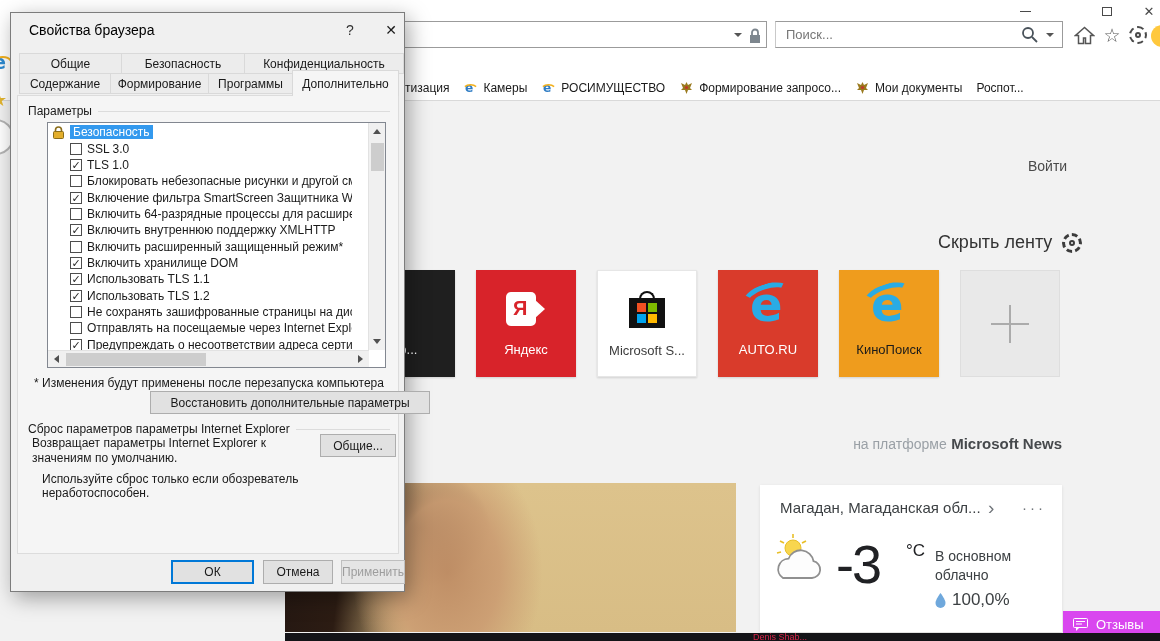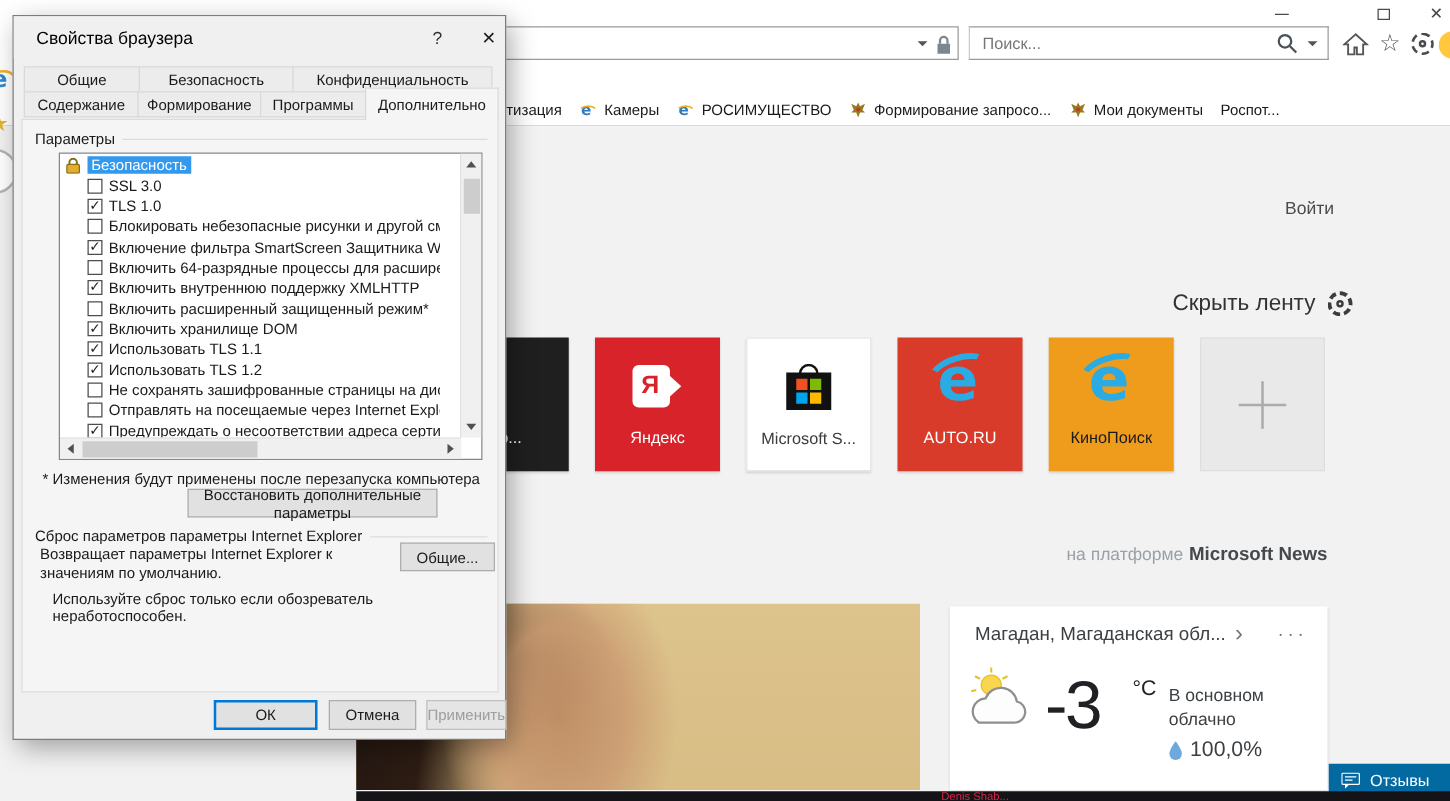--- a/index.html
+++ b/index.html
@@ -64,21 +64,21 @@
       linear-gradient(#ddc38c, #d8bd85); }
   .wcard { position:absolute; left:760px; top:384px; width:302px; height:147px; background:#fff; box-shadow:0 1px 3px rgba(0,0,0,.1); }
   .wc-head { position:absolute; left:20px; top:13px; width:266px; display:flex; align-items:center; }
   .wc-loc { font-size:15px; color:#3c4043; white-space:nowrap; overflow:hidden; max-width:200px; }
   .wc-chev { font-size:19px; color:#70757a; margin-left:8px; cursor:pointer; line-height:1; }
   .wc-dots { margin-left:auto; color:#70757a; font-size:15px; letter-spacing:3px; cursor:pointer; }
   .wc-temp { position:absolute; left:76px; top:48px; font-size:54px; font-weight:300; color:#202124; letter-spacing:-2px; }
   .wc-unit { position:absolute; left:146px; top:56px; font-size:17px; color:#202124; }
   .wc-cond { position:absolute; left:175px; top:62px; width:115px; font-size:14px; color:#3c4043; line-height:19px; }
   .wc-precip { position:absolute; left:175px; top:105px; display:flex; align-items:center; gap:6px; font-size:17px; color:#3c4043; }
-  .feedback { position:absolute; left:1063px; top:510px; width:97px; height:26px; background:#0369a1; color:#fff; display:flex; align-items:center; gap:8px; padding-left:10px; font-size:13px; cursor:pointer; }
+  .feedback { position:absolute; left:1063px; top:510px; width:97px; height:26px; background:#d946ef; color:#fff; display:flex; align-items:center; gap:8px; padding-left:10px; font-size:13px; cursor:pointer; }
   .botstrip { position:absolute; left:285px; top:532px; width:875px; height:8px; background:#141418; overflow:hidden; }
   .botstrip .credit { position:absolute; left:468px; top:-1px; font-size:9px; color:#d6254a; }
   .peek-arc { position:absolute; left:-22px; top:18px; width:36px; height:36px; border:2px solid #b5b5b5; border-radius:50%; background:#fff; }
   .peek { position:absolute; }
 
   
   .dialog { position:absolute; left:10px; top:12px; width:395px; height:580px; background:#f0f0f0; border:1px solid #7c7c7c; box-shadow:4px 6px 20px rgba(0,0,0,.35); z-index:50; }
   .dlg-title { position:absolute; left:0; top:0; width:100%; height:34px; background:#f0f0f0; }
   .dlg-title .txt { position:absolute; left:18px; top:9px; font-size:14px; color:#000; }
   .dlg-help { position:absolute; left:326px; top:5px; width:26px; height:24px; text-align:center; line-height:24px; font-size:14px; color:#333; cursor:pointer; }
@@ -312,21 +312,21 @@
   </div>
 
   <div class="dialog">
     <div class="dlg-title">
       <span class="txt">Свойства браузера</span>
     </div>
     <div class="dlg-help">?</div>
     <div class="dlg-close">✕</div>
 
     <div class="tabs" id="tabs1" style="top:40px;">
-        <div class="tab" style="width: 93px;">
+        <div class="tab" style="width: 103px;">
           <span>Общие</span>
         </div>
         <div class="tab" style="width: 124px;">
           <span>Безопасность</span>
         </div>
         <div class="tab" style="width: 160px;">
           <span>Конфиденциальность</span>
         </div>
       </div>
     <div class="tabs" id="tabs2" style="top:60px;">
@@ -420,21 +420,21 @@
           <div class="sarrow" style="left:4px;bottom:6px;border-left:4.5px solid transparent;border-right:4.5px solid transparent;border-top:5px solid #505050;"></div>
         </div>
         <div class="hscroll">
           <div class="sarrow" style="left:6px;top:4px;border-top:4.5px solid transparent;border-bottom:4.5px solid transparent;border-right:5px solid #505050;"></div>
           <div class="thumb-h" style="left:18px;width:140px;"></div>
           <div class="sarrow" style="right:6px;top:4px;border-top:4.5px solid transparent;border-bottom:4.5px solid transparent;border-left:5px solid #505050;"></div>
         </div>
       </div>
 
       <div class="smalltext" style="left:16px;top:280px;">* Изменения будут применены после перезапуска компьютера</div>
-      <button class="btn" style="position:absolute;left:132px;top:295px;width:200px;height:23px;">Восстановить дополнительные параметры</button>
+      <button class="btn" style="position:absolute;left:132px;top:295px;width:280px;height:23px;">Восстановить дополнительные параметры</button>
 
       <div class="grp" style="top:326px;">
         <span class="glabel">Сброс параметров параметры Internet Explorer</span>
         <span class="gline"></span>
       </div>
 
       <div class="smalltext" style="left:14px;top:340px;width:282px;line-height:15px;">Возвращает параметры Internet Explorer к значениям по умолчанию.</div>
       <button class="btn" style="position:absolute;left:302px;top:338px;width:76px;height:23px;">Общие...</button>
       <div class="smalltext" style="left:24px;top:376px;">Используйте сброс только если обозреватель неработоспособен.</div>
     </div>

